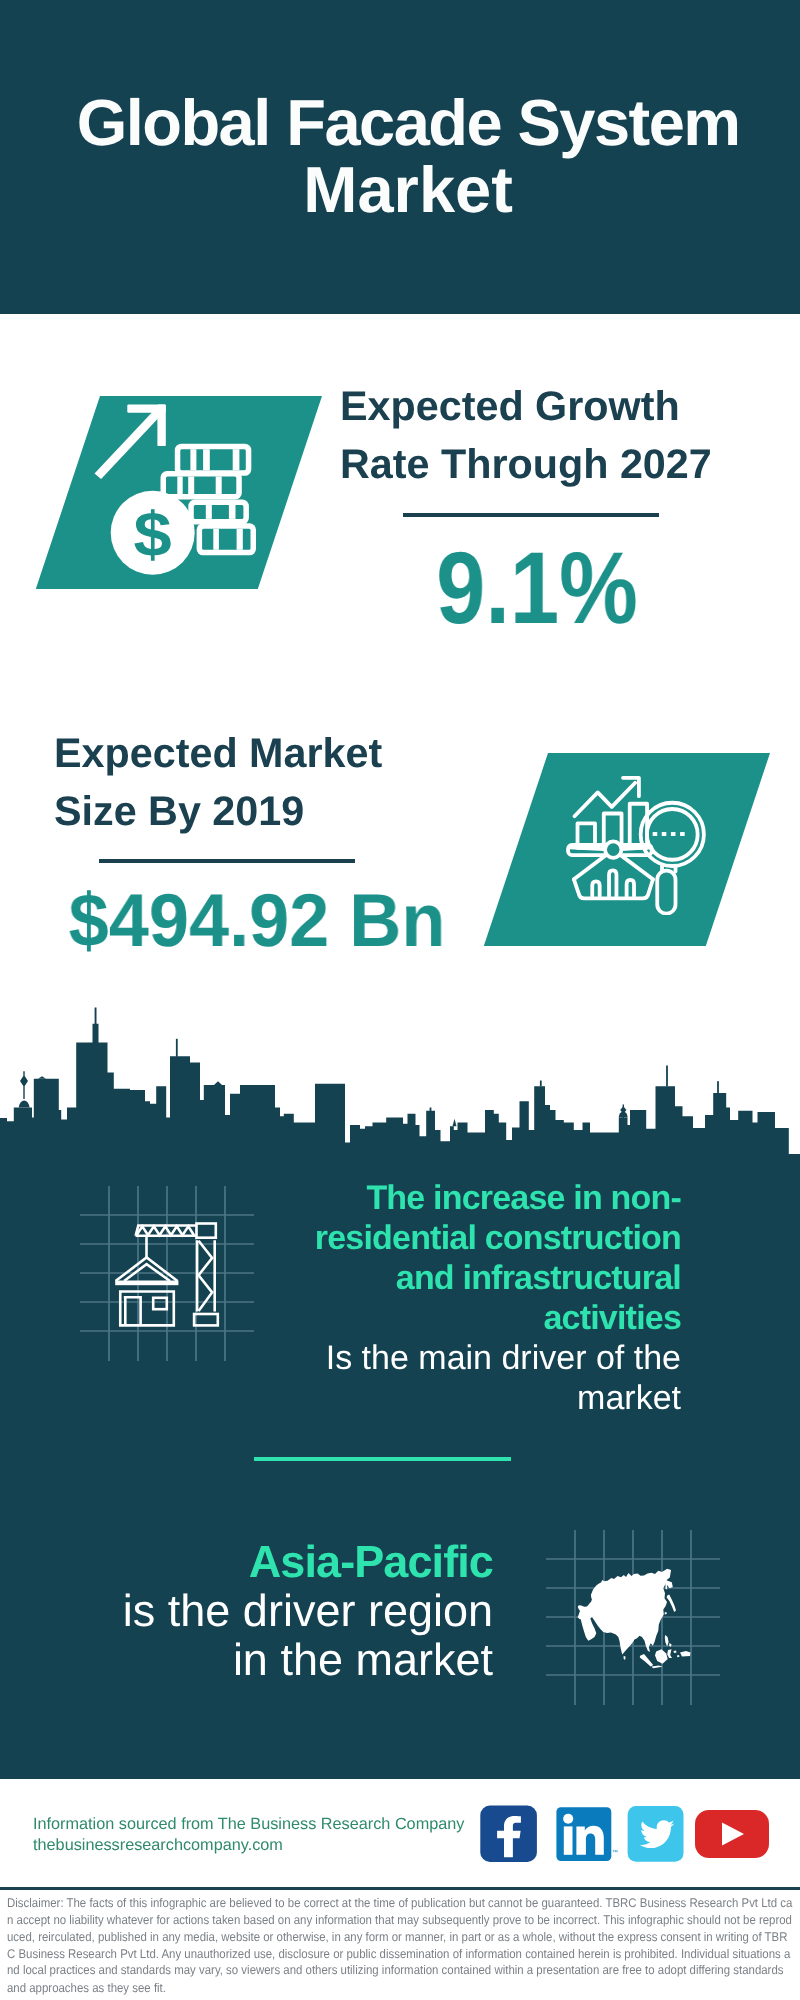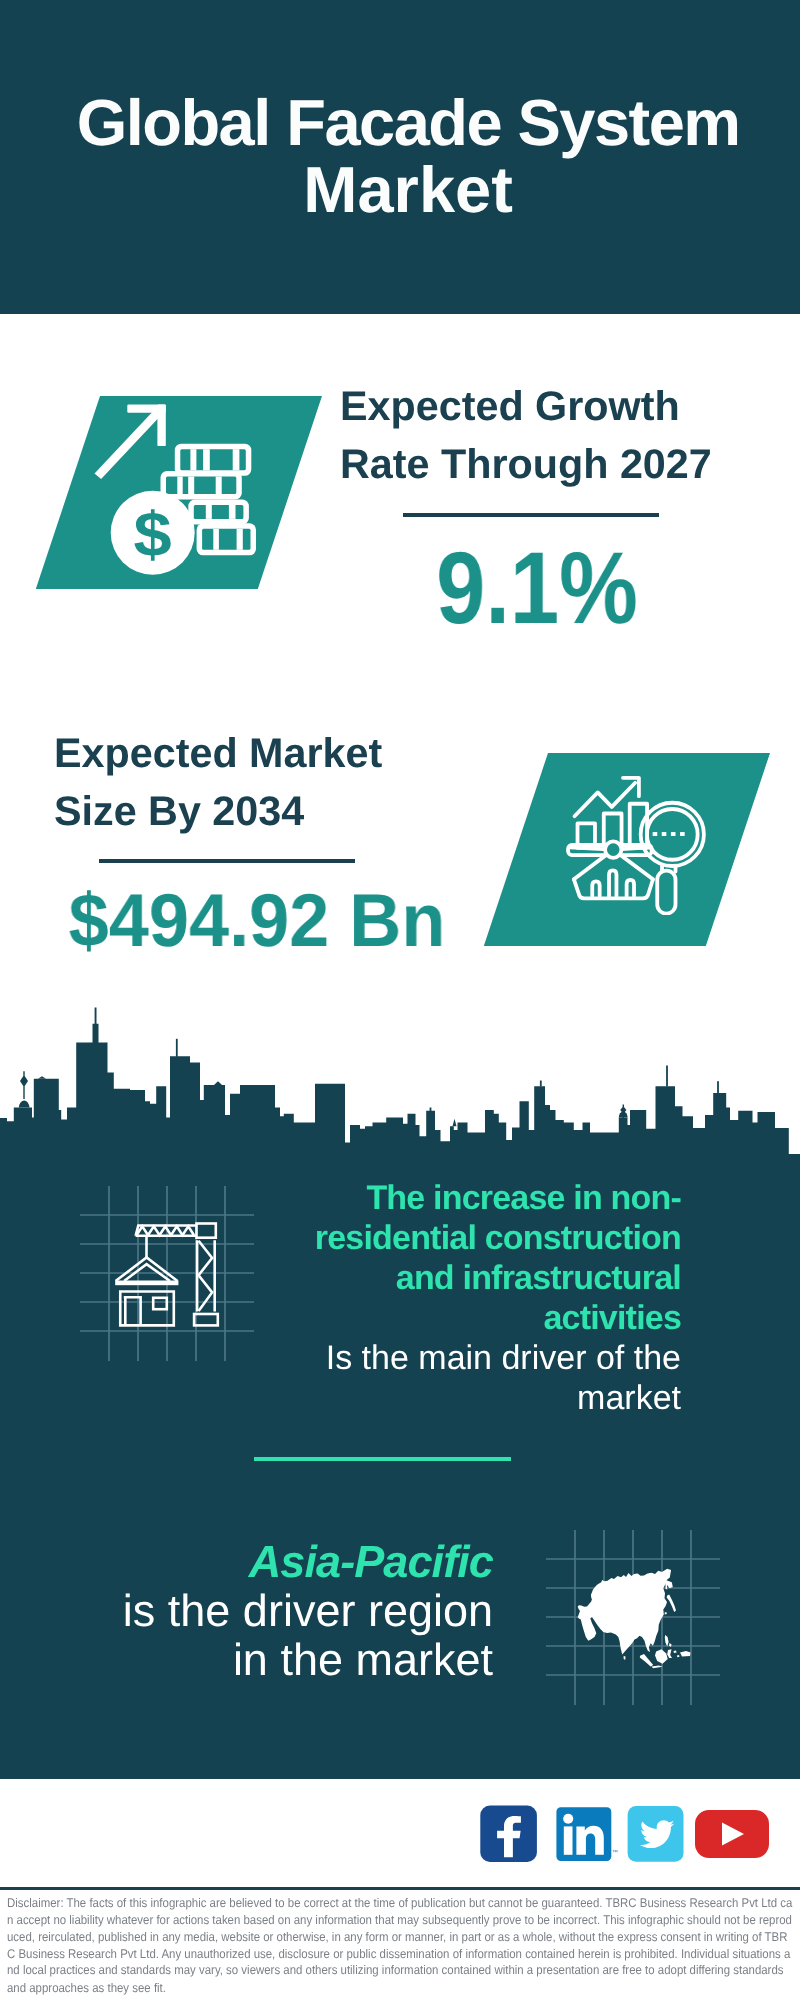--- a/index.html
+++ b/index.html
@@ -108,21 +108,21 @@
       <rect x="97.6" y="104.1" width="18.7" height="44.1" rx="9.3"></rect>
     </g>
     <g fill="#ffffff">
       <rect x="92.9" y="64.6" width="4.7" height="4"></rect>
       <rect x="102.2" y="64.6" width="4.7" height="4"></rect>
       <rect x="111.6" y="64.6" width="4.7" height="4"></rect>
       <rect x="121" y="64.6" width="4.7" height="4"></rect>
     </g>
   </svg>
   <div class="stat-title" style="left:54px;top:724.1px;width:400px;">Expected Market
-Size By 2034</div>
+Size By 2019</div>
   <div class="stat-rule" style="left:99.1px;top:859px;width:256.3px;"></div>
   <div class="stat-value" style="left:56.5px;top:883.4px;width:400px;font-size:75px;line-height:75px;transform:scaleX(0.961);">$494.92 Bn</div>
 
   <svg class="abs" style="left:0;top:1000px;" width="800" height="155" viewBox="0 0 800 155">
     <g fill="#154251">
       <path id="skylinepath" d="M0,155 L0,118 L7,118 L7,121.2 L13.8,121.2 L13.8,107.5 L32,107.5 L32,117.5 L33.8,117.5 L33.8,78.8 L58.8,78.8 L58.8,110 L61.2,110 L61.2,119.5 L67,119.5 L67,107.5 L75,107.5 L75,107.5 L76.2,107.5 L76.2,42.5 L92.5,42.5 L92.5,23.8 L98.5,23.8 L98.5,42.5 L107.5,42.5 L107.5,72.5 L113.8,72.5 L113.8,88.8 L130,88.8 L130,90 L145,90 L145,101.2 L150,101.2 L150,103.8 L156.2,103.8 L156.2,86.2 L166.2,86.2 L166.2,117.5 L170,117.5 L170,56.2 L190,56.2 L190,62.5 L200,62.5 L200,100 L203.8,100 L203.8,85 L225,85 L225,115 L230,115 L230,93.8 L240,93.8 L240,85 L275,85 L275,107.5 L280,107.5 L280,116.2 L283.8,116.2 L283.8,113.8 L293.8,113.8 L293.8,122.5 L315,122.5 L315,83.8 L345,83.8 L345,142.5 L350,142.5 L350,125 L360,125 L360,128.8 L365,128.8 L365,126.2 L372.5,126.2 L372.5,122.5 L386.2,122.5 L386.2,117.5 L403,117.5 L403,123.8 L407.5,123.8 L407.5,113.8 L415.5,113.8 L415.5,125 L419.5,125 L419.5,136.2 L426.2,136.2 L426.2,110.8 L435,110.8 L435,130 L440.5,130 L440.5,141.2 L450,141.2 L450,126.2 L453.8,126.2 L453.8,130 L457.5,130 L457.5,122.5 L467.5,122.5 L467.5,132.5 L485,132.5 L485,110 L493.8,110 L493.8,113.8 L498.8,113.8 L498.8,122.5 L506.2,122.5 L506.2,140 L512,140 L512,127.5 L519.5,127.5 L519.5,101.2 L528.8,101.2 L528.8,130 L534.2,130 L534.2,86.2 L545,86.2 L545,105 L550,105 L550,110 L555.5,110 L555.5,120 L563.8,120 L563.8,122.5 L573.8,122.5 L573.8,130 L582.5,130 L582.5,122.5 L590,122.5 L590,132.5 L618.8,132.5 L618.8,117.5 L627.5,117.5 L627.5,125 L630,125 L630,110 L646.2,110 L646.2,128.8 L655.5,128.8 L655.5,86.2 L675,86.2 L675,106.2 L682.5,106.2 L682.5,116.2 L693,116.2 L693,128 L705,128 L705,115 L712.5,115 L712.5,115 L713.2,115 L713.2,93 L726.2,93 L726.2,107.5 L730,107.5 L730,120 L738.2,120 L738.2,110.8 L752.5,110.8 L752.5,122.5 L757.5,122.5 L757.5,112 L775,112 L775,128 L788.8,128 L788.8,154 L800,154 L800,155 Z"></path>
       <rect x="94.6" y="7.5" width="1.9" height="17"></rect>
       <rect x="175.9" y="38.8" width="1.8" height="18"></rect>
       <rect x="429.6" y="107.5" width="1.8" height="4"></rect>
       <rect x="539.9" y="80.5" width="1.8" height="6"></rect>
@@ -164,21 +164,21 @@
     <rect x="2.2" y="60.5" width="63.2" height="4.7" fill="#ffffff"></rect>
   </svg>
 
   <div class="dk-text" style="left:280.5px;top:1177.6px;width:400px;font-size:34px;line-height:40px;"><span class="mint" style="letter-spacing:-0.8px;">The increase in non-
 residential construction
 and infrastructural
 activities</span><br><span>Is the main driver of the
 market</span></div>
   <div class="mint-rule" style="left:254px;top:1457.4px;width:257px;"></div>
 
-  <div class="dk-text" style="left:93px;top:1536.5px;width:400px;font-size:45px;line-height:49px;"><span class="mint" style="letter-spacing:-0.9px;font-style:italic;">Asia-Pacific</span><br><span>is the driver region
+  <div class="dk-text" style="left:93px;top:1536.5px;width:400px;font-size:45px;line-height:49px;"><span class="mint" style="letter-spacing:-0.9px;">Asia-Pacific</span><br><span>is the driver region
 in the market</span></div>
   <svg class="abs" style="left:546px;top:1530px;" width="174" height="175" viewBox="0 0 174 175">
     <g stroke="#4c7585" stroke-width="1.7">
       <path d="M29,0 L29,175 M58,0 L58,175 M87,0 L87,175 M116,0 L116,175 M145,0 L145,175"></path>
       <path d="M0,29 L174,29 M0,58 L174,58 M0,87 L174,87 M0,116 L174,116 M0,145 L174,145"></path>
     </g>
   </svg>
   <svg class="abs" style="left:576.8px;top:1566.5px;" width="114" height="103" viewBox="0 0 114 103">
     <g fill="#ffffff">
       <path d="M15.8,23.1 L17.4,20.8 L19.3,18.4 L21.2,16.9 L24.3,15.3 L25.1,13 L27.4,14.2 L30.5,13.8 L34.4,11.1 L37,12 L40.6,9.1 L44,10.2 L46.8,8 L49,10 L51.5,6 L54.5,9 L57,7 L60.7,6.6 L63.5,8.8 L67,8.5 L70.5,6.5 L74.5,5.8 L78,7 L81.3,3.8 L85,5 L90.1,1.8 L94.1,3.1 L92.8,10.5 L89.4,13.2 L94.8,15.3 L95.8,20 L92.5,21.3 L88.8,16.3 L86.3,21.3 L88,26.3 L87.5,31.3 L90,35 L88.8,38.8 L86.3,42.5 L86.8,47.5 L83.8,52.5 L81.8,57.5 L81.3,63.8 L79.3,68.8 L77.5,75 L75.8,78.8 L73.8,76.3 L71.8,80 L73,85 L70.8,83.8 L68.8,78.8 L67.5,73.8 L65,70 L62.5,68.8 L60,71.3 L57.5,72.5 L55,76.5 L50,82 L45.2,87.5 L43.6,81 L42.6,74.5 L41.3,70 L38.8,67.5 L34,65.5 L30,66 L26.3,65 L23.8,62.5 L20.8,58.8 L17.5,53.8 L15,50 L13.3,51.3 L15,56.3 L17.5,61.3 L19.3,66.3 L17.5,70 L13.8,72.5 L11.3,73.8 L8.8,70 L6.8,63.8 L5,57.5 L3.8,52.5 L2.2,51.7 L0.7,50.2 L1.9,47.1 L3,44 L1.5,41.7 L0.7,39.7 L1.9,38.2 L4.2,38.6 L7.3,39.7 L10,39.4 L11.5,37.8 L12.7,36.3 L14.1,34.7 L14.9,32.4 L14.1,30.1 L13.9,27.7 L14.9,25.4 Z"></path>
@@ -189,20 +189,22 @@
       <path d="M79.1,84.5 L84.5,82.3 L89.2,86.5 L90.7,92 L85.5,96.8 L80.2,94 L78,88.5 Z"></path>
       <path d="M74.5,99.6 L82,98.6 L85.5,99.8 L76,101.2 Z"></path>
       <path d="M91,83 L94.5,82.3 L93.2,88 L95,91 L92.2,91 L90.2,87.5 Z"></path>
       <path d="M103,85.4 L109,84 L113.5,85.6 L113,89 L105,89.6 Z"></path>
       <path d="M96.5,84 L99,83.4 L99.6,85.4 L97,86 Z M100,88.5 L102,88 L102.5,89.8 L100.3,90.2 Z"></path>
       <path d="M46.6,88.8 L48.6,89.8 L48.1,93 L46.6,91.8 Z"></path>
     </g>
   </svg>
 
   <div id="footer" class="abs"></div>
+  <div id="source-text">Information sourced from The Business Research Company
+thebusinessresearchcompany.com</div>
 
   <svg class="abs" style="left:470px;top:1800px;" width="320" height="70" viewBox="0 0 320 70">
     <g>
       <rect x="10.3" y="5.6" width="56.6" height="56.3" rx="9.5" fill="#174a8e"></rect>
       <path fill="#ffffff" transform="translate(11.58,6.47) scale(0.535,0.507)" d="M58.5,100 V62.5 H71 L73,48 H58.5 V39 C58.5,35 59.5,32.2 65.3,32.2 H73.5 V19.3
            C72,19.1 67.2,18.6 61.6,18.6 C49.9,18.6 41.9,25.7 41.9,38.7 V48 H29 V62.5 H41.9 V100 Z"></path>
     </g>
     <g>
       <rect x="86.4" y="7.2" width="54.9" height="53.9" rx="4.5" fill="#0a7bbd"></rect>
       <circle cx="98.2" cy="18.7" r="5.05" fill="#ffffff"></circle>

